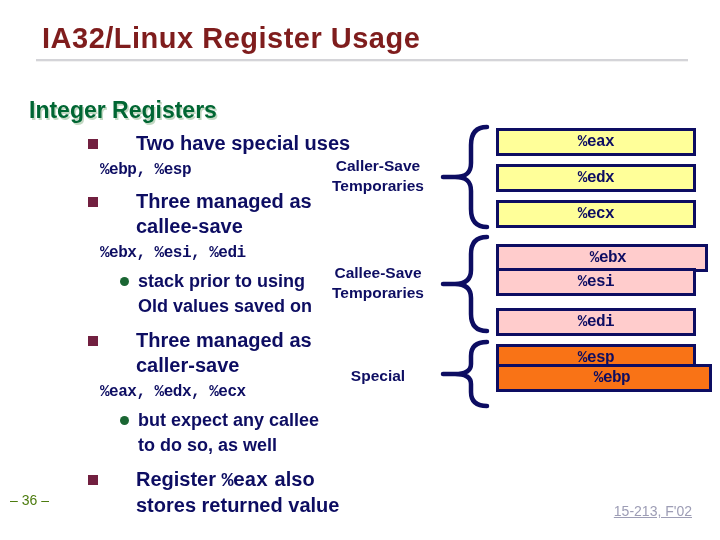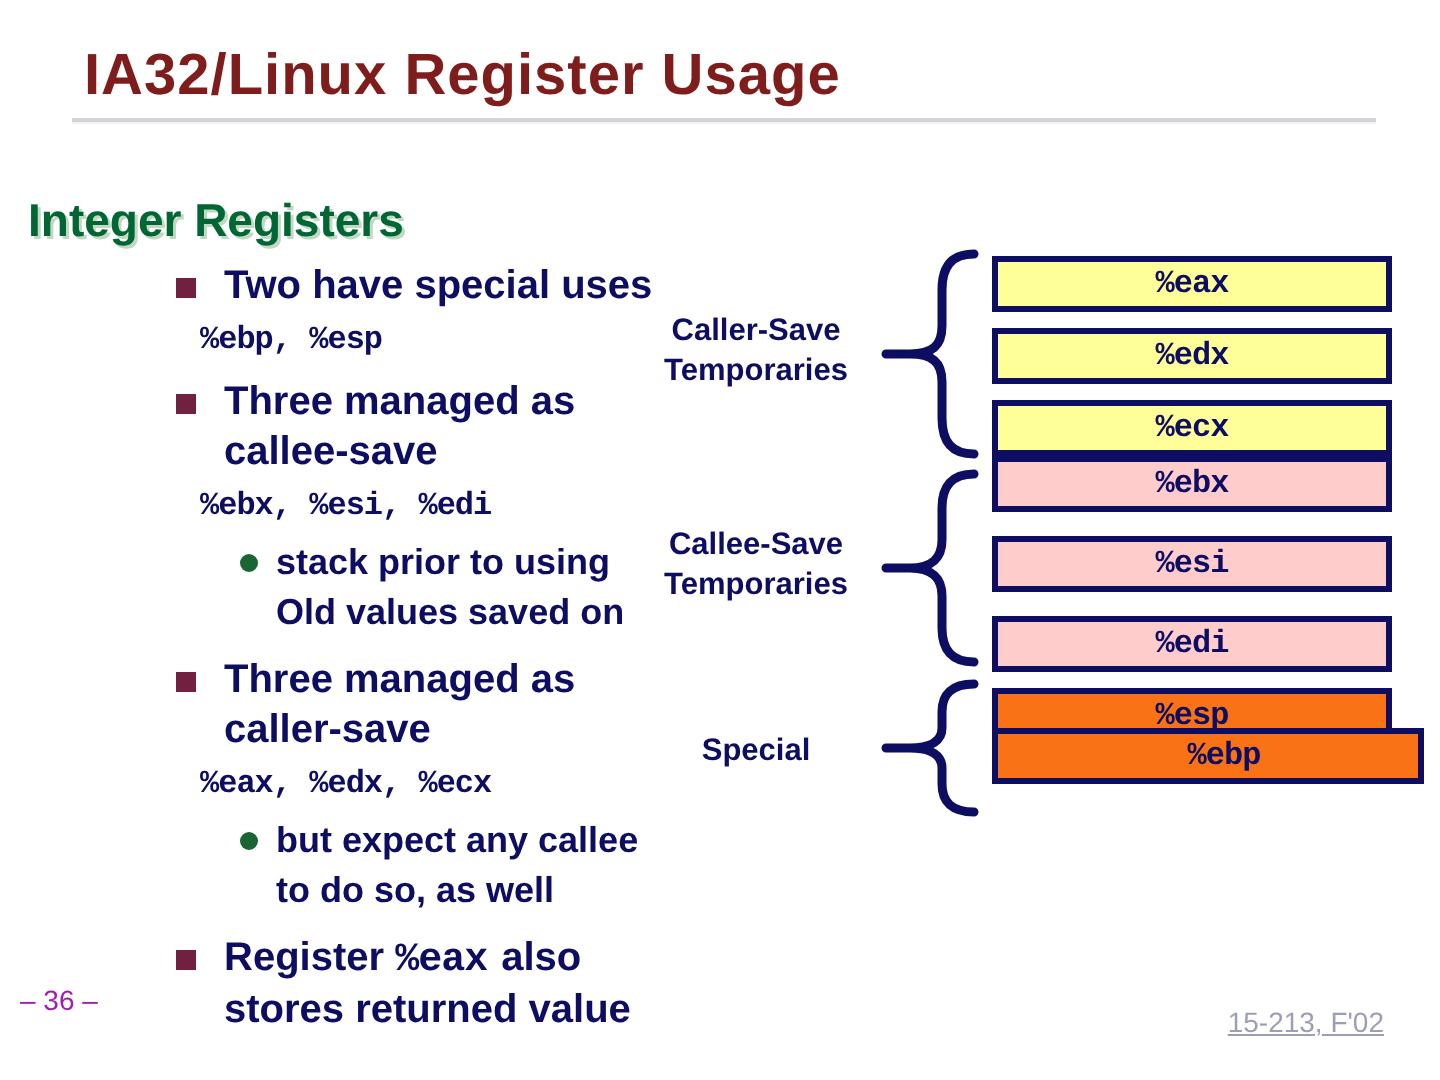--- a/index.html
+++ b/index.html
@@ -13,28 +13,28 @@
   .title {
     position:absolute; left:42px; top:22px;
     font-size:29px; font-weight:bold; color:#7f1d1d;
     letter-spacing:0.5px;
   }
   .title-rule {
     position:absolute; left:36px; top:59px; width:652px; height:2px;
     background:#d4d4d8; border-bottom:1px solid #f2f2f2;
   }
   .heading {
-    position:absolute; left:14px; top:97px;
+    position:absolute; left:29px; top:97px;
     font-size:23px; font-weight:bold; color:#006633;
     text-shadow:1.5px 1.5px 0 #c2d8c2;
   }
   .content {
     position:absolute; left:88px; top:131px; width:300px;
   }
-  .bullet-row { display:flex; margin-top:9px; }
+  .bullet-row { display:flex; margin-top:9px;gap:24px; }
   .bullet-row:first-child { margin-top:0; }
   .sq-bullet {
     width:10px; height:10px; background:#722040;
     margin:8px 14px 0 0; flex-shrink:0;
   }
   .b-text {
     font-size:20px; font-weight:bold; color:#0d0d62; line-height:25px;
   }
   .mono-sub {
     margin:5px 0 0 12px;
@@ -68,21 +68,21 @@
   .group-label {
     position:absolute; left:308px; width:140px;
     text-align:center;
     font-size:15.5px; font-weight:bold; color:#0d0d62; line-height:20px;
   }
   .brace { position:absolute; }
   .brace path { stroke:#0d0d62; stroke-width:4.5; fill:none;
                 stroke-linecap:round; stroke-linejoin:round; }
   .page-num {
     position:absolute; left:10px; top:492px;
-    font-size:14px; color:#a21caf;
+    font-size:14px; color:#4d7c0f;
   }
   .course-id {
     position:absolute; right:28px; top:503px;
     font-size:14px; color:#9d9db5;text-decoration:underline;
   }
 </style>
 </head>
 <body>
 
 <div class="title">IA32/Linux Register Usage</div>
@@ -163,20 +163,20 @@
 <svg class="brace" style="left:440px; top:233px;" width="50" height="102" viewBox="0 0 50 102">
   <path d="M 47 4 C 36 4 31 10 31 21 L 31 37 C 31 46 26 51 15 51 L 3 51 L 15 51 C 26 51 31 56 31 65 L 31 81 C 31 92 36 98 47 98"></path>
 </svg>
 <svg class="brace" style="left:440px; top:338px;" width="50" height="72" viewBox="0 0 50 72">
   <path d="M 47 4 C 36 4 31 9 31 18 L 31 26 C 31 32 26 36 15 36 L 3 36 L 15 36 C 26 36 31 40 31 46 L 31 54 C 31 63 36 68 47 68"></path>
 </svg>
 
 <div class="reg-box fill-yellow" style="top:128px;">%eax</div>
 <div class="reg-box fill-yellow" style="top:164px;">%edx</div>
 <div class="reg-box fill-yellow" style="top:200px;">%ecx</div>
-<div class="reg-box fill-pink" style="top:228px;">%ebx</div>
+<div class="reg-box fill-pink" style="top:244px;padding-left:12px;">%ebx</div>
 <div class="reg-box fill-pink" style="top:268px;">%esi</div>
 <div class="reg-box fill-pink" style="top:308px;">%edi</div>
 <div class="reg-box fill-green" style="top:344px;">%esp</div>
 <div class="reg-box fill-green" style="top:364px;padding-left:16px;">%ebp</div>
 
 <div class="page-num">– 36 –</div>
 <div class="course-id">15-213, F'02</div>
 
 </body></html>

